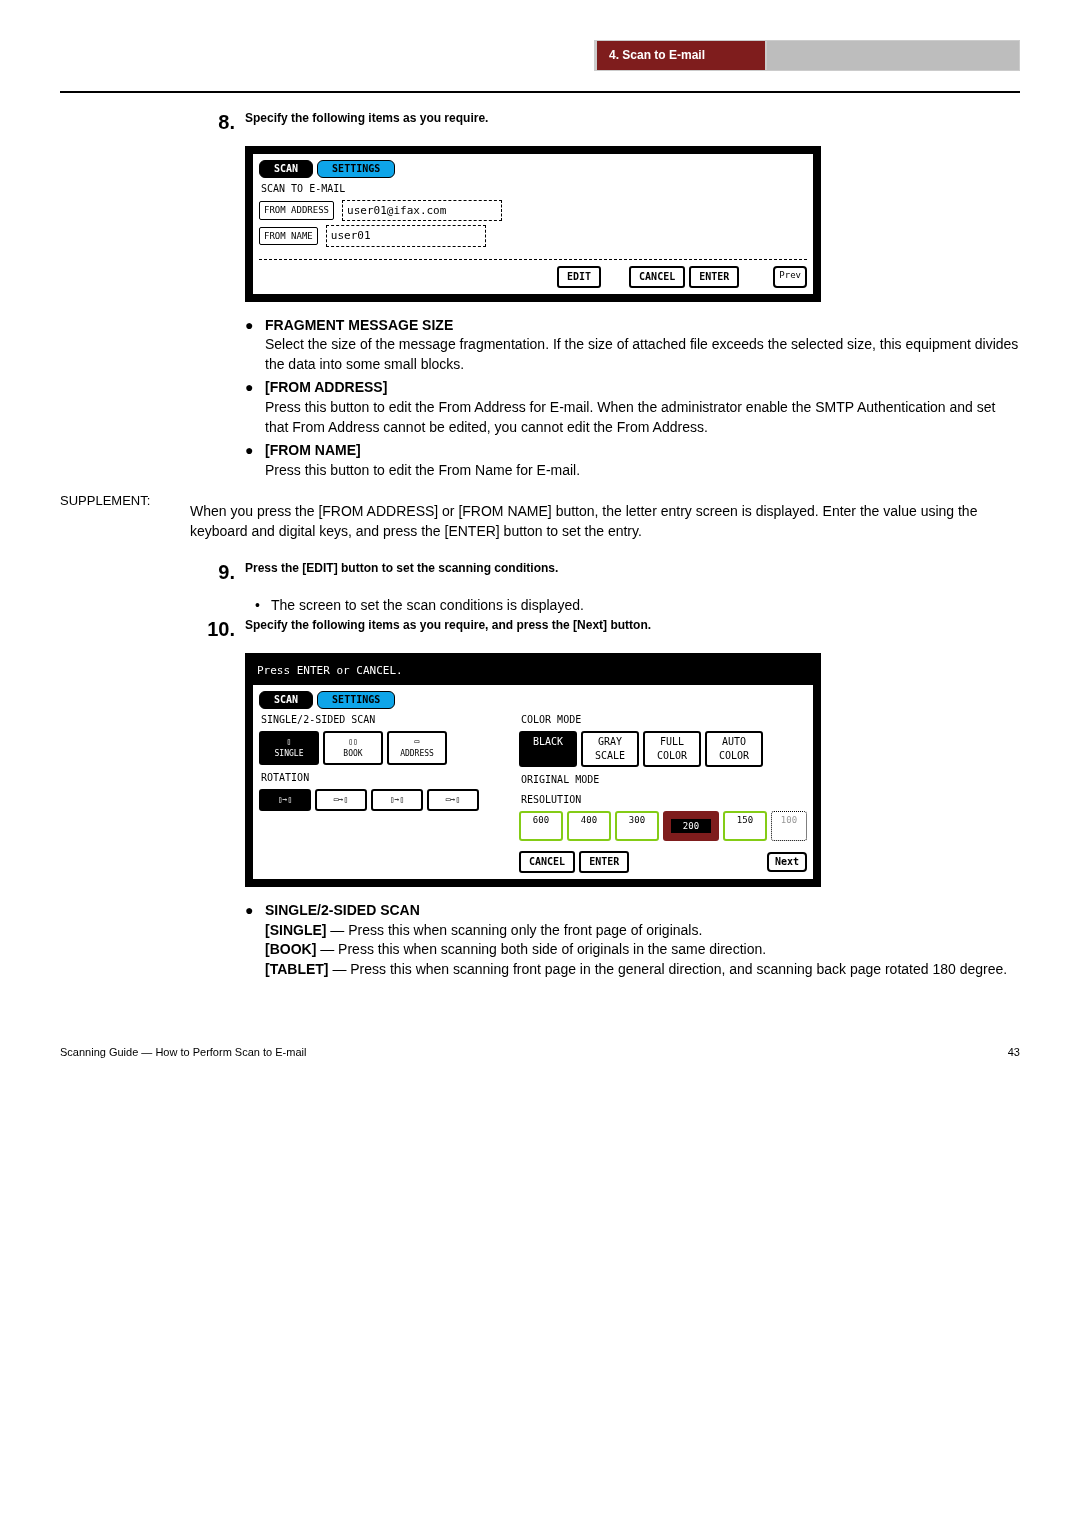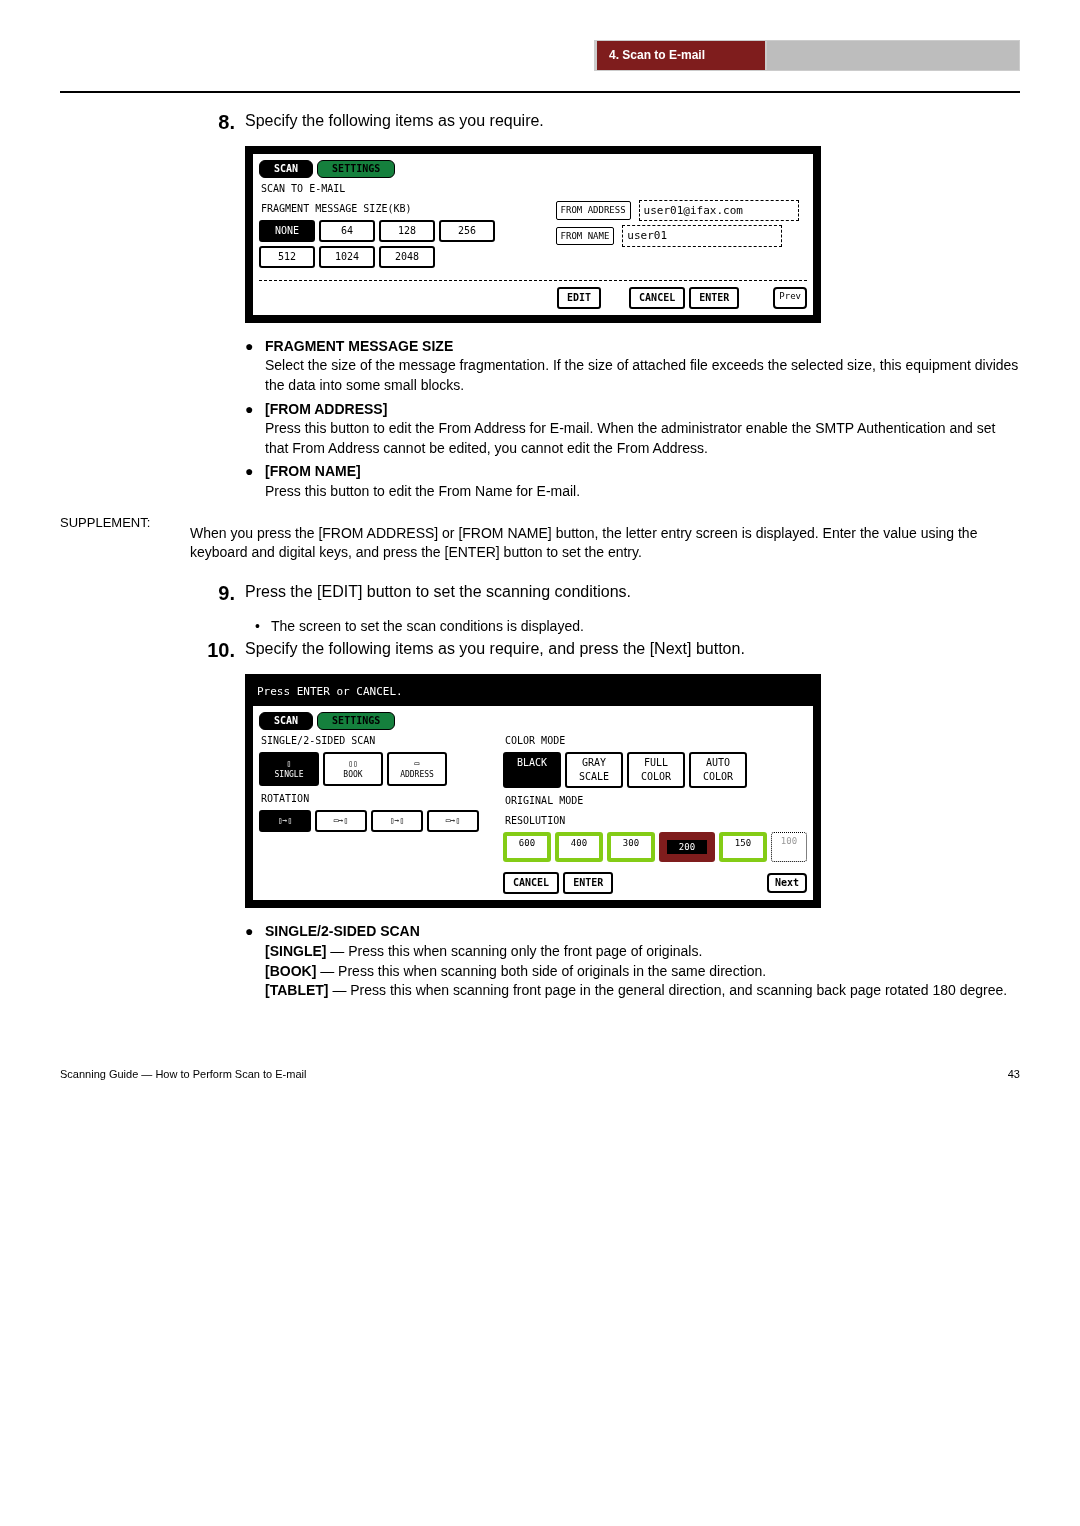--- a/index.html
+++ b/index.html
@@ -38,22 +38,22 @@
     margin-bottom: 10px;
   }
   .step-num {
     font-size: 20px;
     font-weight: bold;
     min-width: 35px;
     text-align: right;
     padding-right: 10px;
   }
   .step-text {
-    font-size: 16px;
-    font-weight: normal;
+    font-size: 12px;
+    font-weight: bold;
     padding-top: 2px;
   }
   .indent {
     margin-left: 140px;
   }
   .supplement-row {
     display: flex;
     margin-top: 10px;
     margin-bottom: 16px;
   }
@@ -97,21 +97,21 @@
     margin-bottom: 2px;
   }
   .tab-btn, .tab-btn-sel {
     border: 1px solid #000;
     padding: 1px 14px;
     font-size: 10px;
     font-weight: bold;
     border-radius: 6px;
   }
   .tab-btn-sel { background: #000; color: #fff; }
-  .tab-btn { background: #15803d; color: #000; }
+  .tab-btn { background: #0ea5e9; color: #000; }
   .sub-label { font-size: 10px; padding: 2px 0 4px 2px; }
   .btn-row { display: flex; gap: 4px; margin-bottom: 4px; }
   .pbtn, .pbtn-sel {
     border: 2px solid #000;
     border-radius: 3px;
     padding: 2px 0;
     font-size: 10px;
     text-align: center;
     width: 52px;
   }
@@ -150,21 +150,21 @@
     font-size: 9px;
     margin-left: 30px;
   }
   .split {
     display: flex;
     gap: 20px;
   }
   .left-col { flex: 1.1; }
   .right-col { flex: 1; }
   .top-prompt { color: #fff; padding: 2px 4px 6px 4px; font-family: monospace; font-size: 11px; }
-  .small-btn { border: 4px solid #84cc16; border-radius: 3px; font-size: 9px; width: 40px; text-align: center; padding: 1px 0; }
+  .small-btn { border: 2px solid #84cc16; border-radius: 3px; font-size: 9px; width: 40px; text-align: center; padding: 1px 0; }
   .small-btn-sel { background: #000; color: #fff; border: 8px solid #7f1d1d; border-radius: 3px; font-size: 9px; width: 40px; text-align: center; padding: 1px 0; }
   .faded { border: 1px dotted #000; border-radius: 3px; font-size: 9px; width: 54px; text-align: center; padding: 2px 0; color: #999; }
   .mode-row { display: flex; gap: 4px; margin-bottom: 4px; }
   .bottom-row2 { display: flex; align-items: center; gap: 4px; padding-top: 6px; }
   .next-btn { border: 2px solid #000; border-radius: 4px; padding: 1px 6px; font-size: 10px; font-weight: bold; margin-left: auto; }
   .icon-btn { border: 2px solid #000; border-radius: 3px; width: 56px; height: 30px; display:flex; flex-direction:column; align-items:center; justify-content:center; font-size:8px; }
   .icon-btn-sel { background:#000; color:#fff; }
   .rot-btn { border: 2px solid #000; border-radius: 3px; width: 48px; height: 18px; font-size:8px; display:flex; align-items:center; justify-content:center; }
   .rot-btn-sel { background:#000; color:#fff; }
 
@@ -195,34 +195,20 @@
   </div>
 
   <div class="screen" style="margin-left:45px;">
     <div class="screen-inner">
       <div class="tab-row">
         <div class="tab-btn-sel">SCAN</div>
         <div class="tab-btn">SETTINGS</div>
       </div>
       <div class="sub-label">SCAN TO E-MAIL</div>
       <div class="split">
-        <div class="left-col">
-          <div class="sub-label">FRAGMENT MESSAGE SIZE(KB)</div>
-          <div class="btn-row">
-            <div class="pbtn-sel">NONE</div>
-            <div class="pbtn">64</div>
-            <div class="pbtn">128</div>
-            <div class="pbtn">256</div>
-          </div>
-          <div class="btn-row">
-            <div class="pbtn">512</div>
-            <div class="pbtn">1024</div>
-            <div class="pbtn">2048</div>
-          </div>
-        </div>
         <div class="right-col">
           <div class="field-row">
             <div class="field-label">FROM ADDRESS</div>
             <div class="field-val">user01@ifax.com</div>
           </div>
           <div class="field-row">
             <div class="field-label">FROM NAME</div>
             <div class="field-val">user01</div>
           </div>
         </div>

